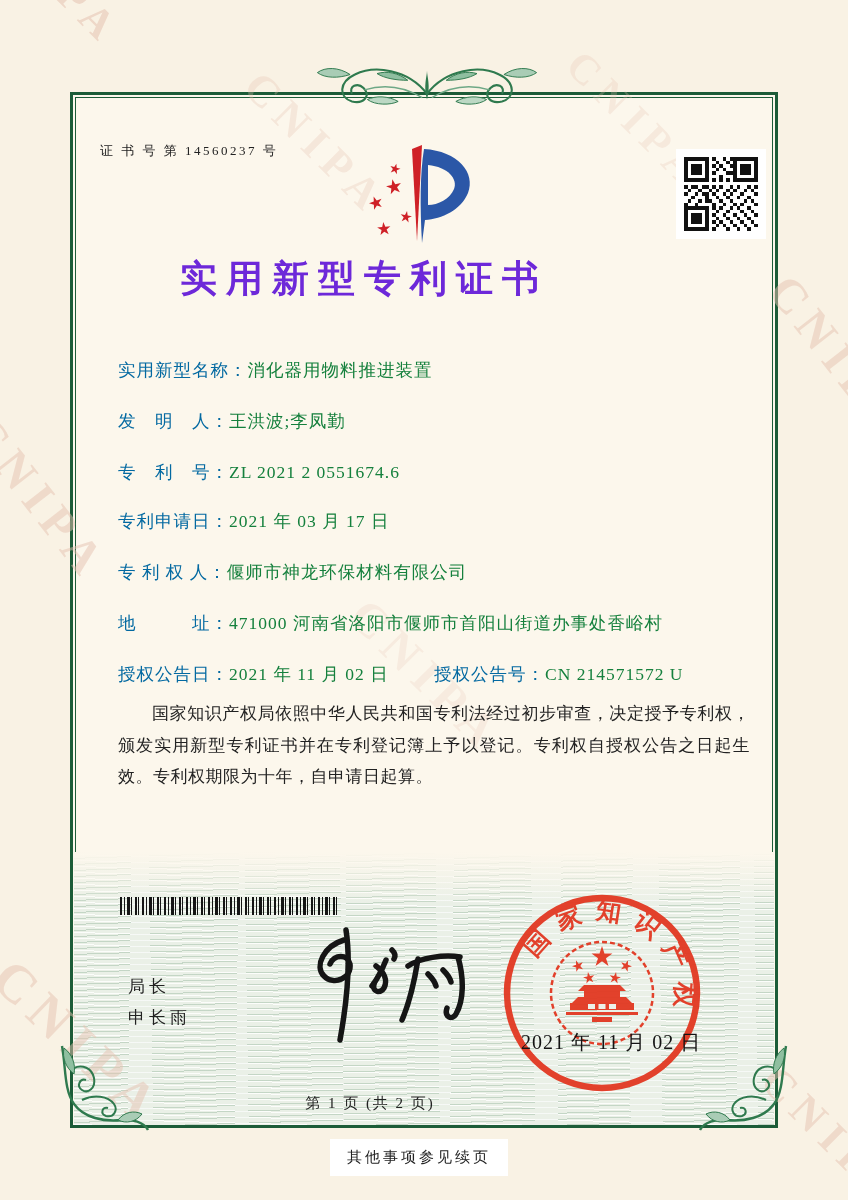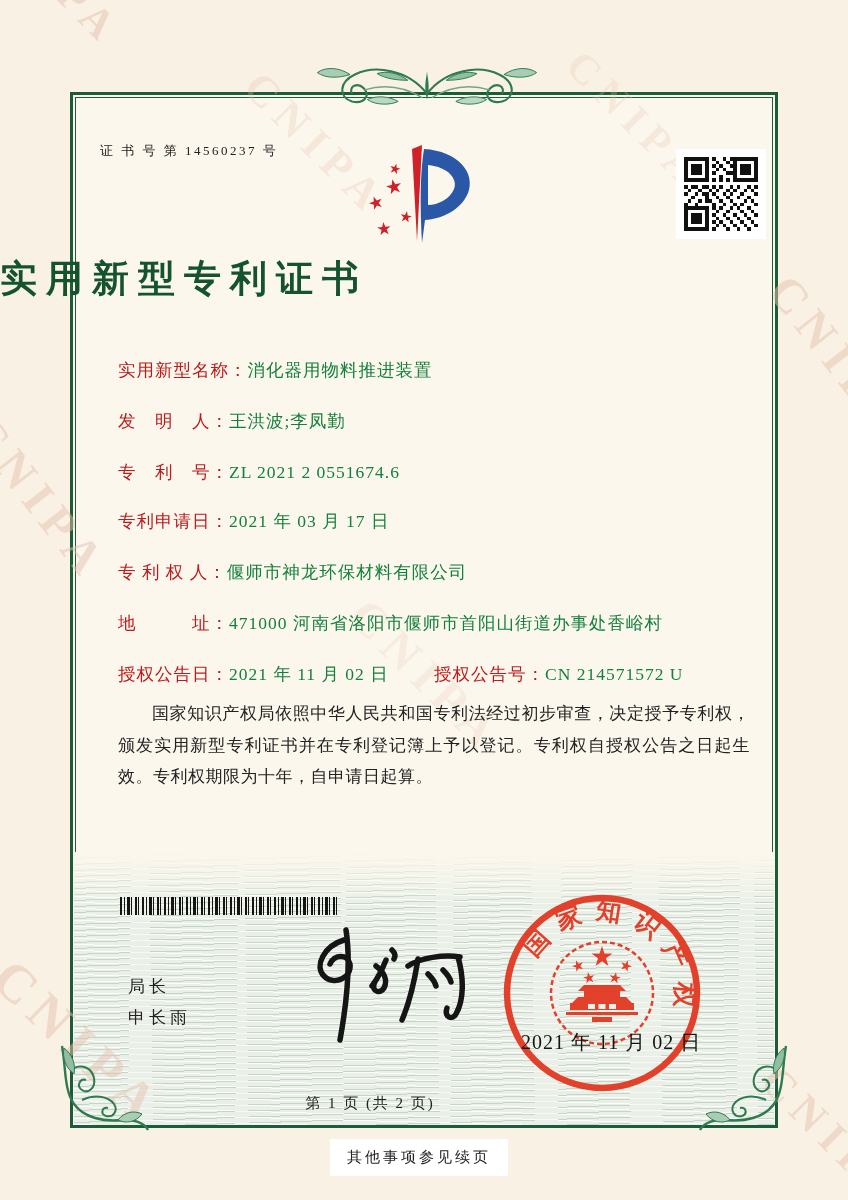--- a/index.html
+++ b/index.html
@@ -33,25 +33,25 @@
       repeating-linear-gradient(1.6deg, rgba(255,255,255,.85) 0 1px, rgba(255,255,255,0) 1px 6px),
       repeating-linear-gradient(-1.8deg, rgba(125,165,135,.35) 0 1px, rgba(0,0,0,0) 1px 6px);
   }
   .wave-band::before{
     content:"";position:absolute;left:0;top:0;right:0;height:52px;
     background:linear-gradient(#fcf7ec, rgba(252,247,236,0));
   }
   
   .cert-no{left:100px;top:142px;font-size:13px;letter-spacing:2.5px;z-index:4;}
   .title{
-    left:0;top:254px;width:728px;font-size:37px;font-weight:bold;
-    letter-spacing:9px;color:#14532d;z-index:4;
+    left:0;top:254px;width:728px;text-align:center;font-size:37px;font-weight:bold;
+    letter-spacing:9px;color:#6d28d9;z-index:4;
   }
   .row{left:118px;font-size:17.5px;letter-spacing:1px;z-index:4;white-space:nowrap;}
-  .row .lbl{color:#b91c1c;}
+  .row .lbl{color:#0369a1;}
   .row .val{color:#15803d;}
   .paragraphs{
     left:118px;top:698px;width:632px;z-index:4;
     font-size:17px;line-height:31.5px;text-align:justify;letter-spacing:.5px;
   }
   .paragraphs p{margin:0;text-indent:2em;}
   .barcode{
     left:120px;top:897px;width:218px;height:18px;z-index:4;
     background:repeating-linear-gradient(90deg,
       #151515 0 2px, transparent 2px 4px,

